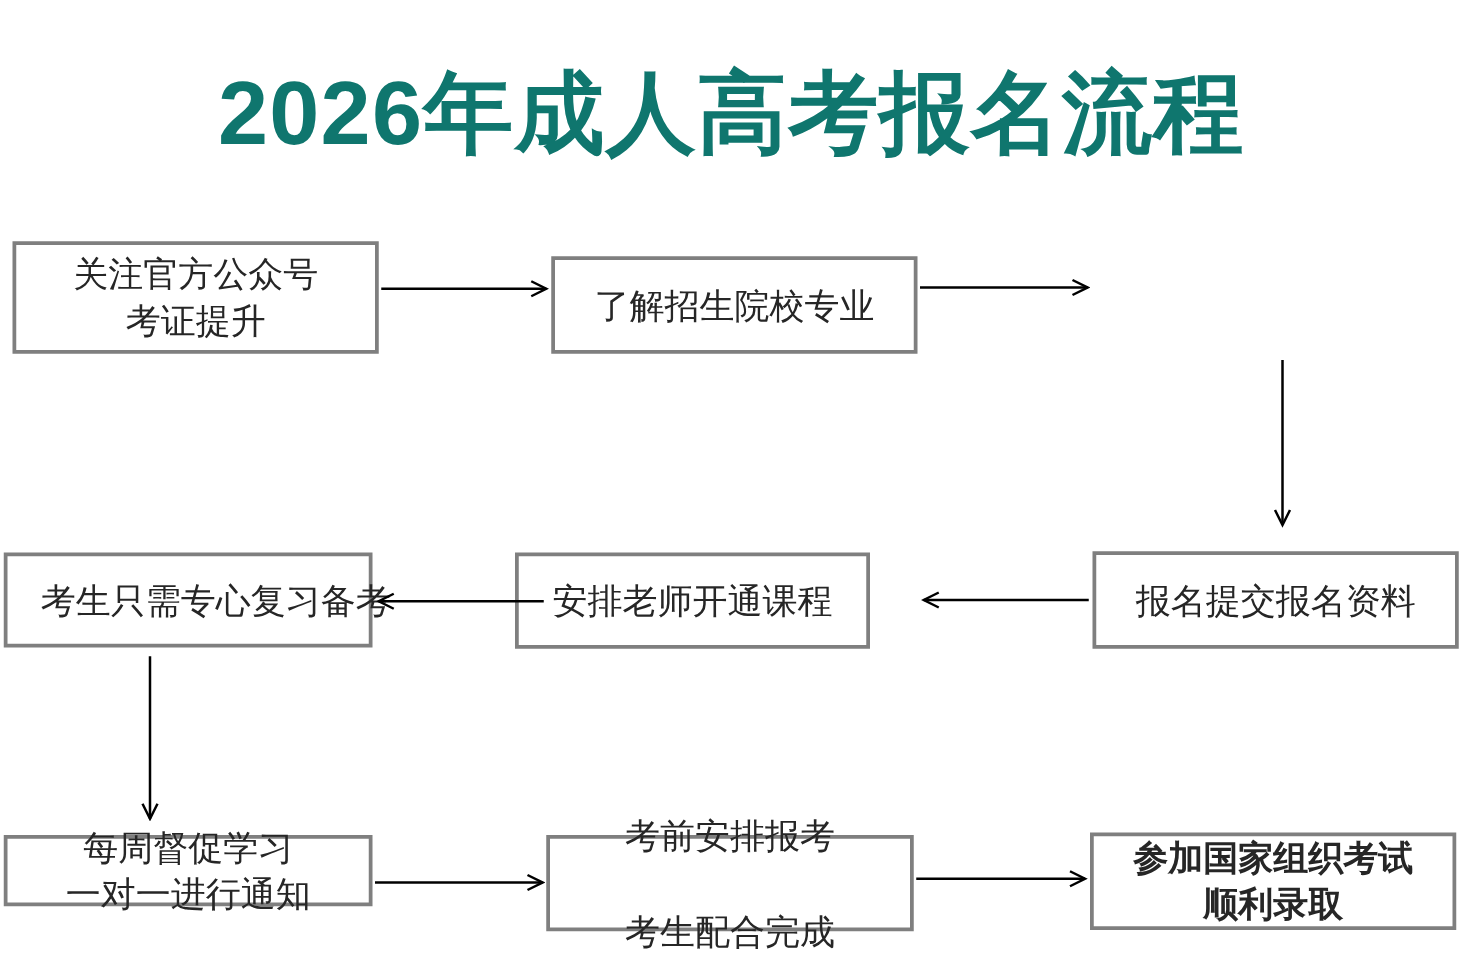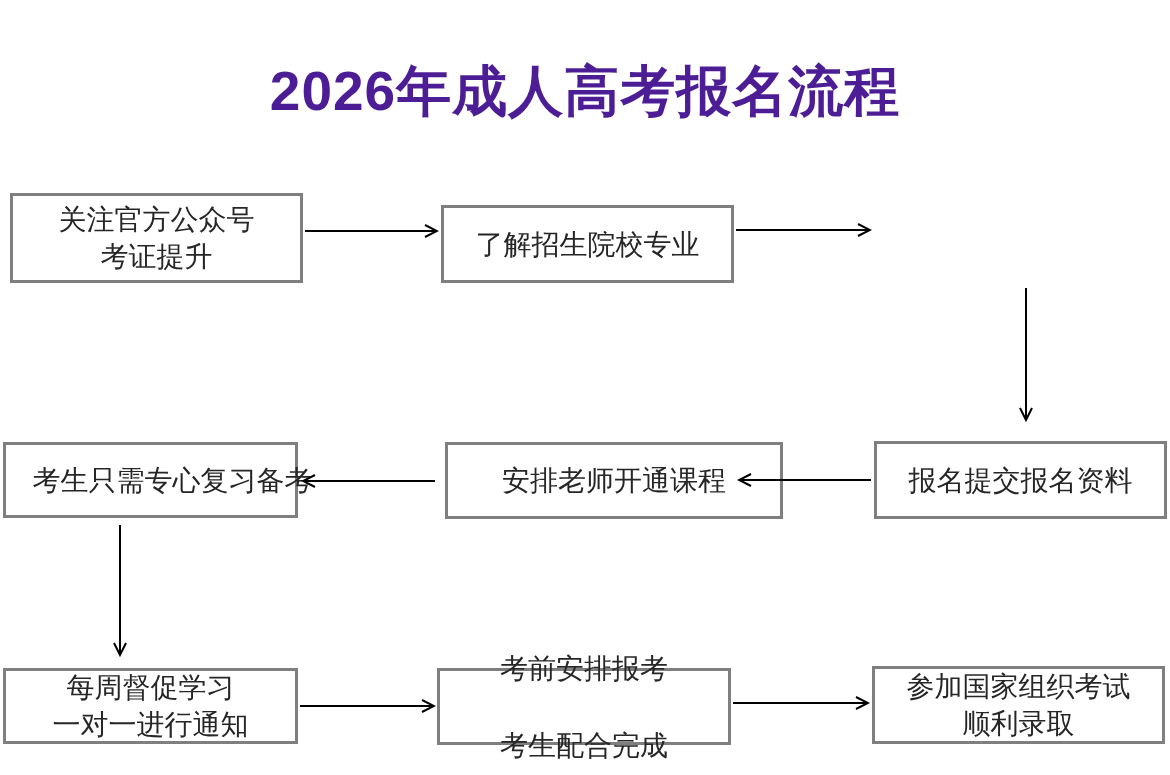--- a/index.html
+++ b/index.html
@@ -16,23 +16,23 @@
     overflow: hidden;
   }
   .page-title {
     position: absolute;
     left: 0;
     right: 0;
     top: 36px;
     height: 110px;
     line-height: 110px;
     text-align: center;
-    font-size: 55px;
+    font-size: 72px;
     font-weight: 900;
-    color: #4c1d95;
+    color: #0f766e;
     letter-spacing: 1px;
     white-space: nowrap;
   }
   .box {
     position: absolute;
     box-sizing: border-box;
     border: 3px solid #7f7f7f;
     background: #ffffff;
     display: flex;
     flex-direction: column;
@@ -44,26 +44,26 @@
     color: #262626;
     text-align: center;
     white-space: nowrap;
   }
   
   .b-step1 { left: 10px;  top: 193px; width: 293px; height: 90px; }
   .b-step2 { left: 441px; top: 191px; width: 293px; height: 78px; margin-top: 14px; }
   .b-step3 { left: 872px; top: 187px; width: 291px; height: 81px; }
   
   .b-step4 { left: 874px; top: 441px; width: 293px; height: 78px; }
-  .b-step5 { left: 445px; top: 442px; width: 338px; height: 77px; }
+  .b-step5 { left: 412px; top: 442px; width: 284px; height: 77px; }
   .b-step6 { left: 3px;   top: 442px; width: 295px; height: 76px; padding-left: 44px; }
   
-  .b-step7 { left: 3px;   top: 668px; width: 295px; height: 76px; }
+  .b-step7 { left: 3px;   top: 668px; width: 295px; height: 57px; }
   .b-step8 { left: 437px; top: 668px; width: 294px; height: 77px; gap: 40px; }
-  .b-step9 { left: 872px; top: 666px; width: 293px; height: 78px; }
+  .b-step9 { left: 872px; top: 666px; width: 293px; height: 78px; font-weight: bold; }
 
   .arrow-layer {
     position: absolute;
     left: 0;
     top: 0;
     width: 1170px;
     height: 775px;
     pointer-events: none;
   }
 </style>

